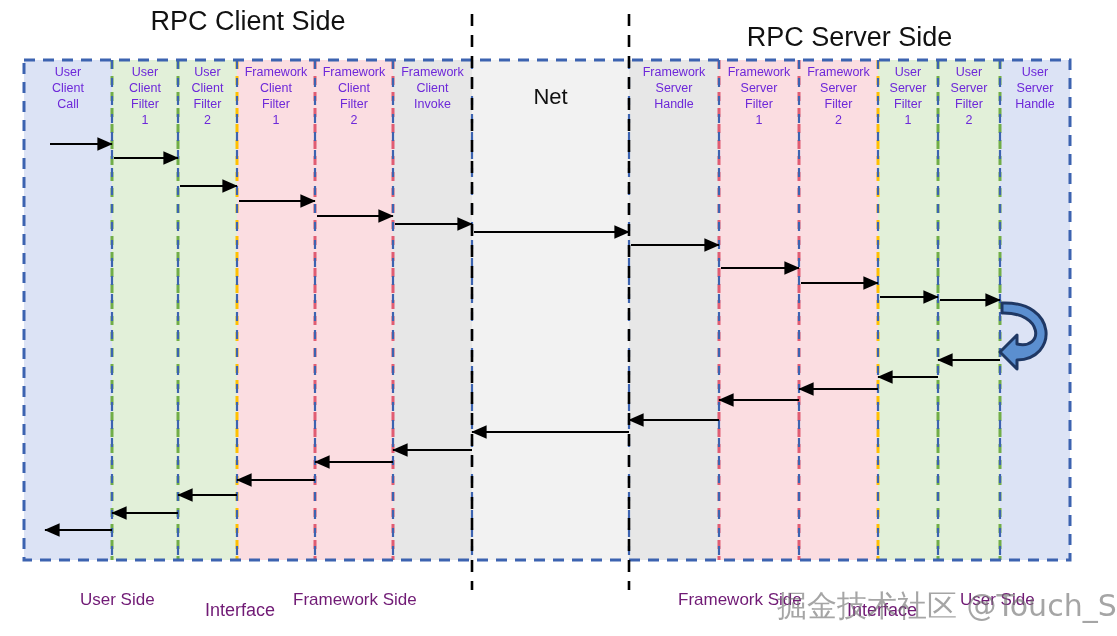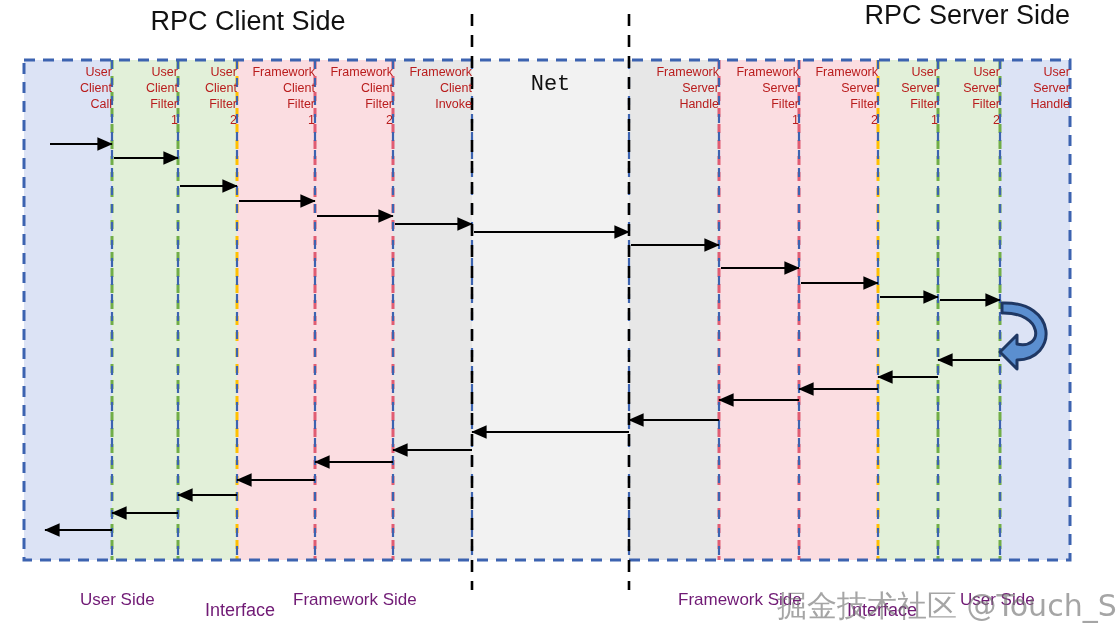--- a/index.html
+++ b/index.html
@@ -2,22 +2,22 @@
 <html><head>
 <meta charset="utf-8">
 <style>
   html,body{margin:0;padding:0;background:#ffffff;}
   body{width:1117px;height:636px;position:relative;overflow:hidden;
        font-family:"Liberation Sans","DejaVu Sans",sans-serif;color:#111;}
   #stage{position:absolute;left:0;top:0;width:1117px;height:616px;}
   svg#canvas{position:absolute;left:0;top:0;width:1117px;height:636px;}
   .title{position:absolute;text-align:center;font-size:27px;color:#111;
          font-family:"Liberation Sans","DejaVu Sans",sans-serif;white-space:nowrap;}
-  .lane-label{position:absolute;text-align:right;font-size:12.5px;line-height:16px;
-              color:#b91c1c;white-space:pre-line;}
+  .lane-label{position:absolute;text-align:center;font-size:12.5px;line-height:16px;
+              color:#6d28d9;white-space:pre-line;}
   .net-label{position:absolute;text-align:center;font-size:22px;color:#111;}
   .foot{position:absolute;font-size:17px;color:#701a75;white-space:nowrap;}
   .foot.small{font-size:18px;}
   .wm{position:absolute;font-size:30px;color:#6f6f6f;opacity:.62;white-space:nowrap;
       font-family:"DejaVu Sans",sans-serif;}
 </style>
 </head>
 <body>
 
 <div id="stage">
@@ -100,23 +100,23 @@
         <line x1="237" y1="495" x2="178" y2="495" stroke="#000000" stroke-width="2.2" marker-end="url(#ah)"></line>
         <line x1="178" y1="513" x2="112" y2="513" stroke="#000000" stroke-width="2.2" marker-end="url(#ah)"></line>
         <line x1="112" y1="530" x2="45" y2="530" stroke="#000000" stroke-width="2.2" marker-end="url(#ah)"></line>
       </g>
     <g id="loop-arrow">
         <path d="M 1002 303 C 1058 301 1058 359 1017 360 L 1017 369 L 1000 352 L 1017 335 L 1017 344 C 1044 350 1044 312 1002 313 Z" fill="#5b8fd0" stroke="#1f3864" stroke-width="3" stroke-linejoin="round"></path>
       </g>
   </svg>
 
   <div class="title" style="left:24px;top:6px;width:448px;">RPC Client Side</div>
-  <div class="title" style="left:629px;top:0;width:441px;text-align:right;">RPC Server Side</div>
+  <div class="title" style="left:629px;top:22px;width:441px;">RPC Server Side</div>
 
-  <div class="net-label" style="left:472px;top:72px;width:157px;font-family:Liberation Mono, monospace;">Net</div>
+  <div class="net-label" style="left:472px;top:84px;width:157px;">Net</div>
 
   <div id="lane-labels">
       <div class="lane-label" style="left: 24px; top: 64px; width: 88px;">User
 Client
 Call</div>
       <div class="lane-label" style="left: 112px; top: 64px; width: 66px;">User
 Client
 Filter
 1</div>
       <div class="lane-label" style="left: 178px; top: 64px; width: 59px;">User

